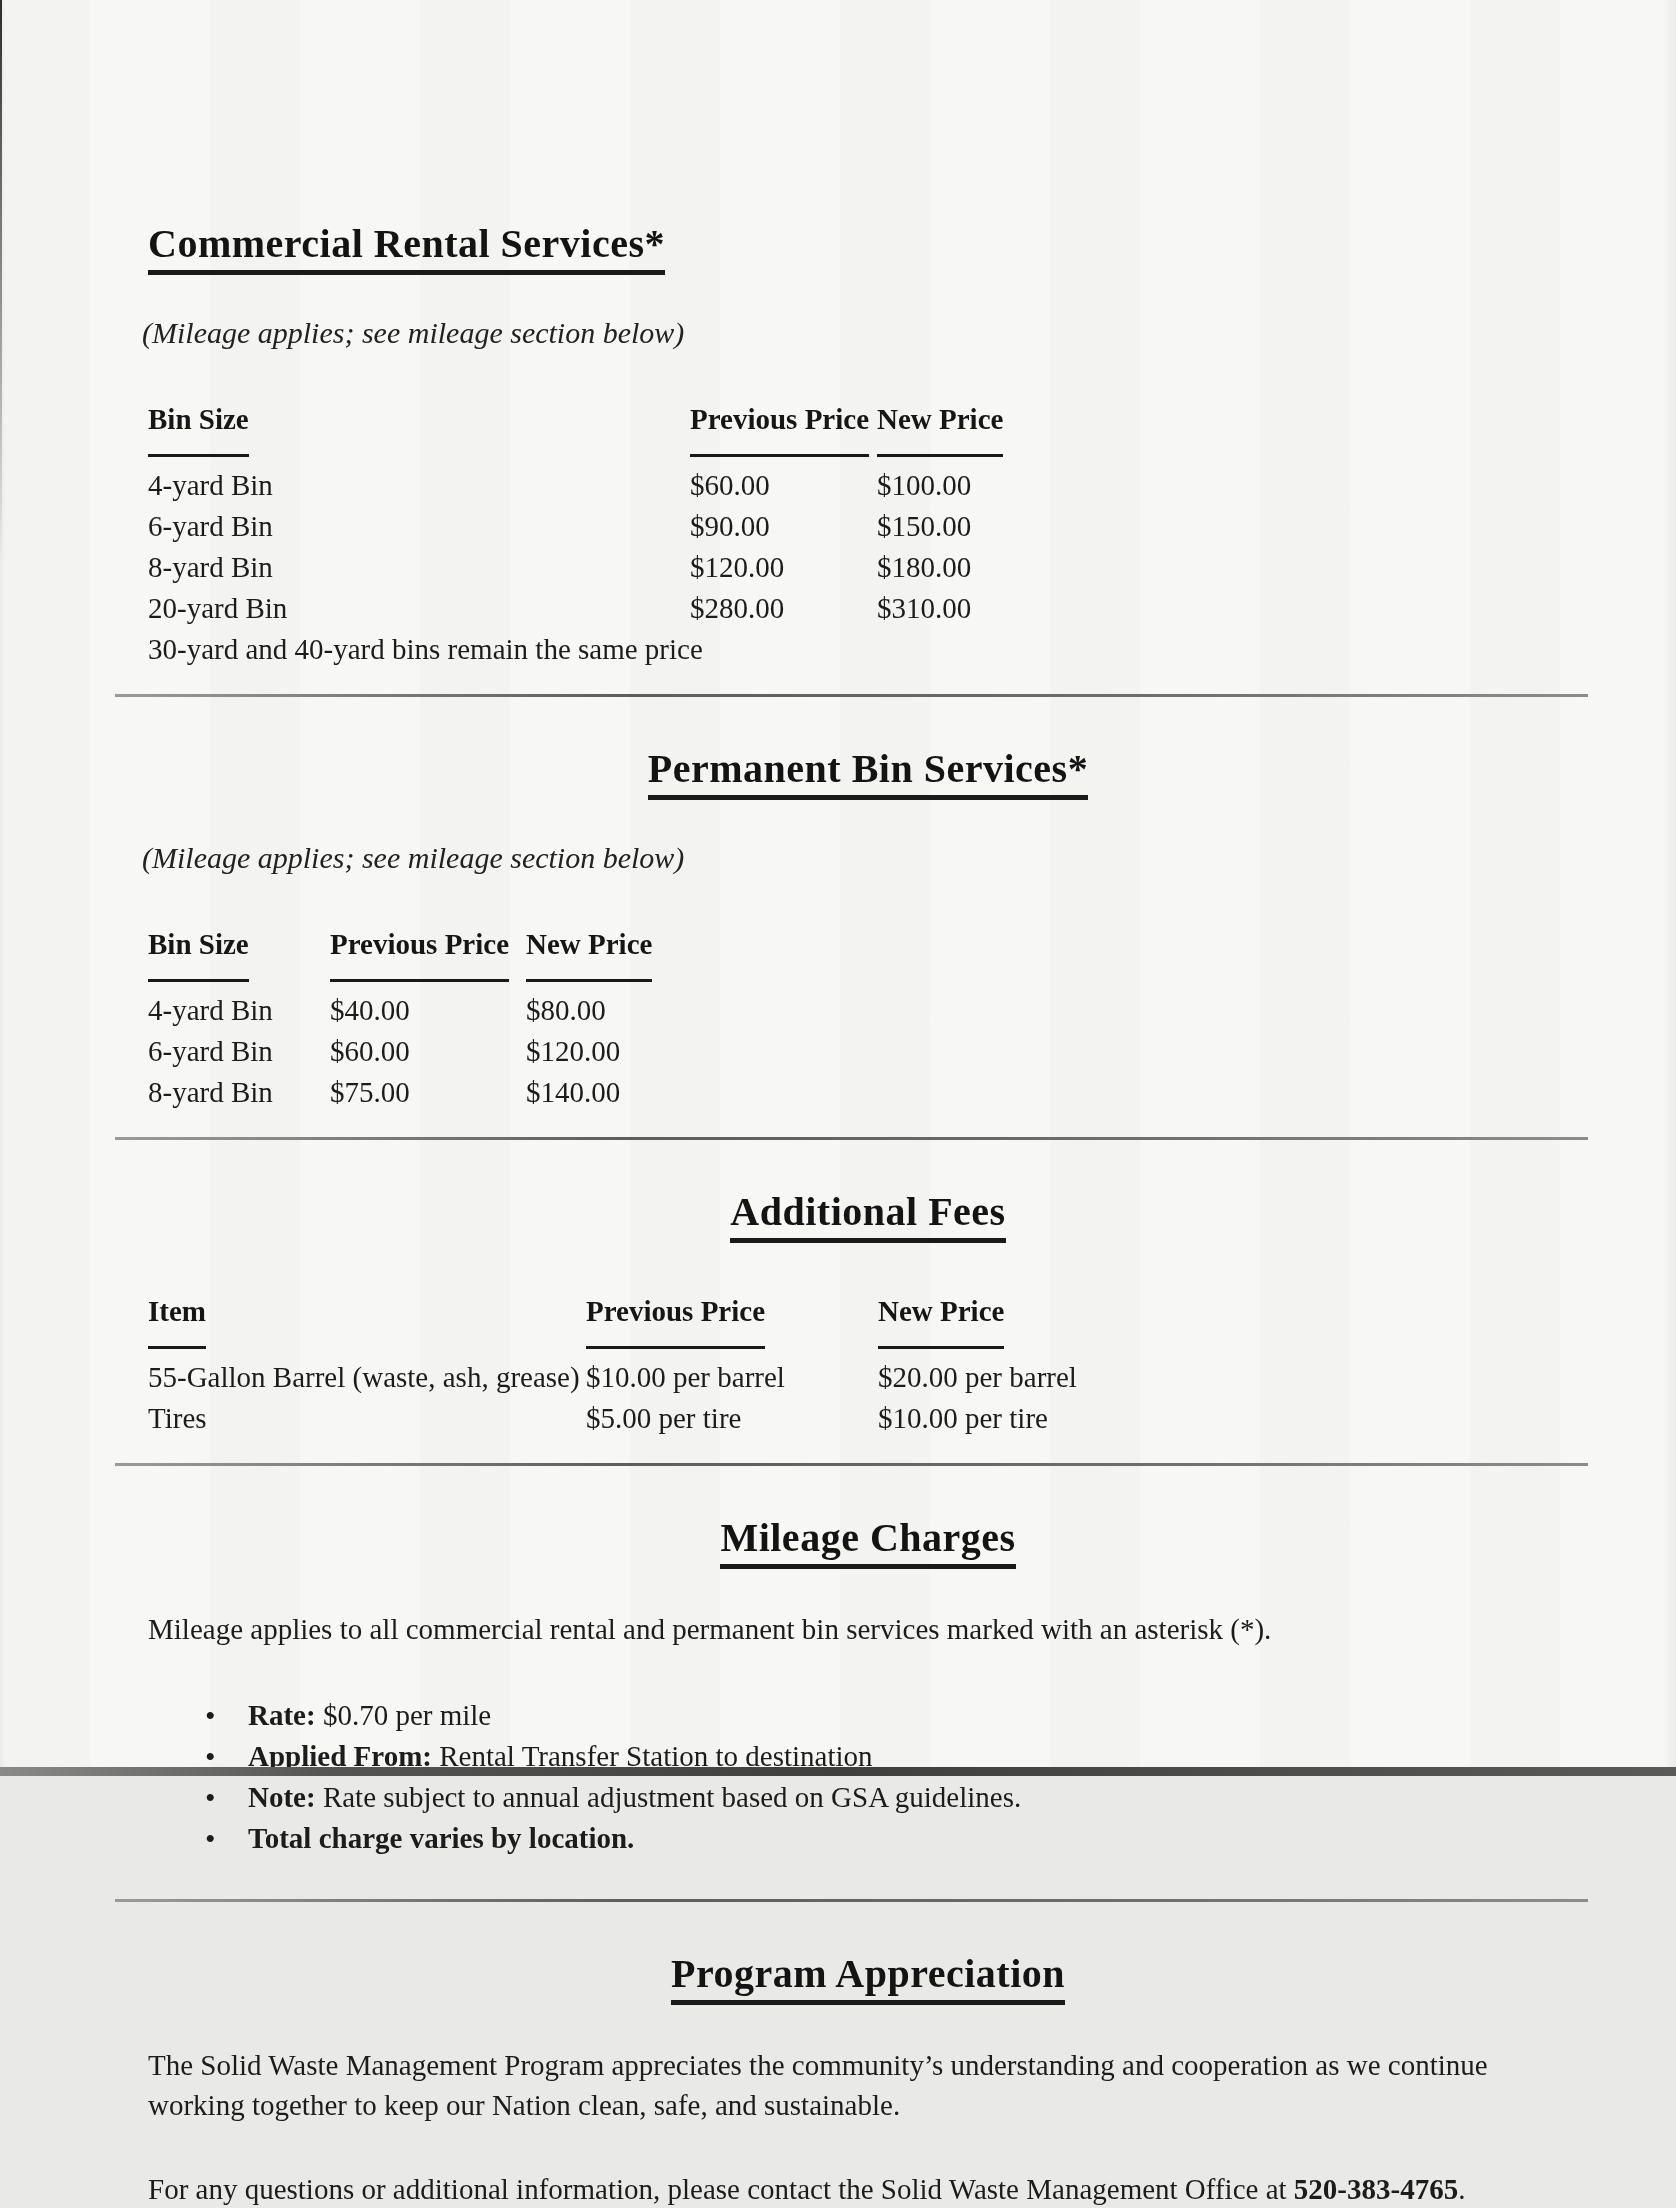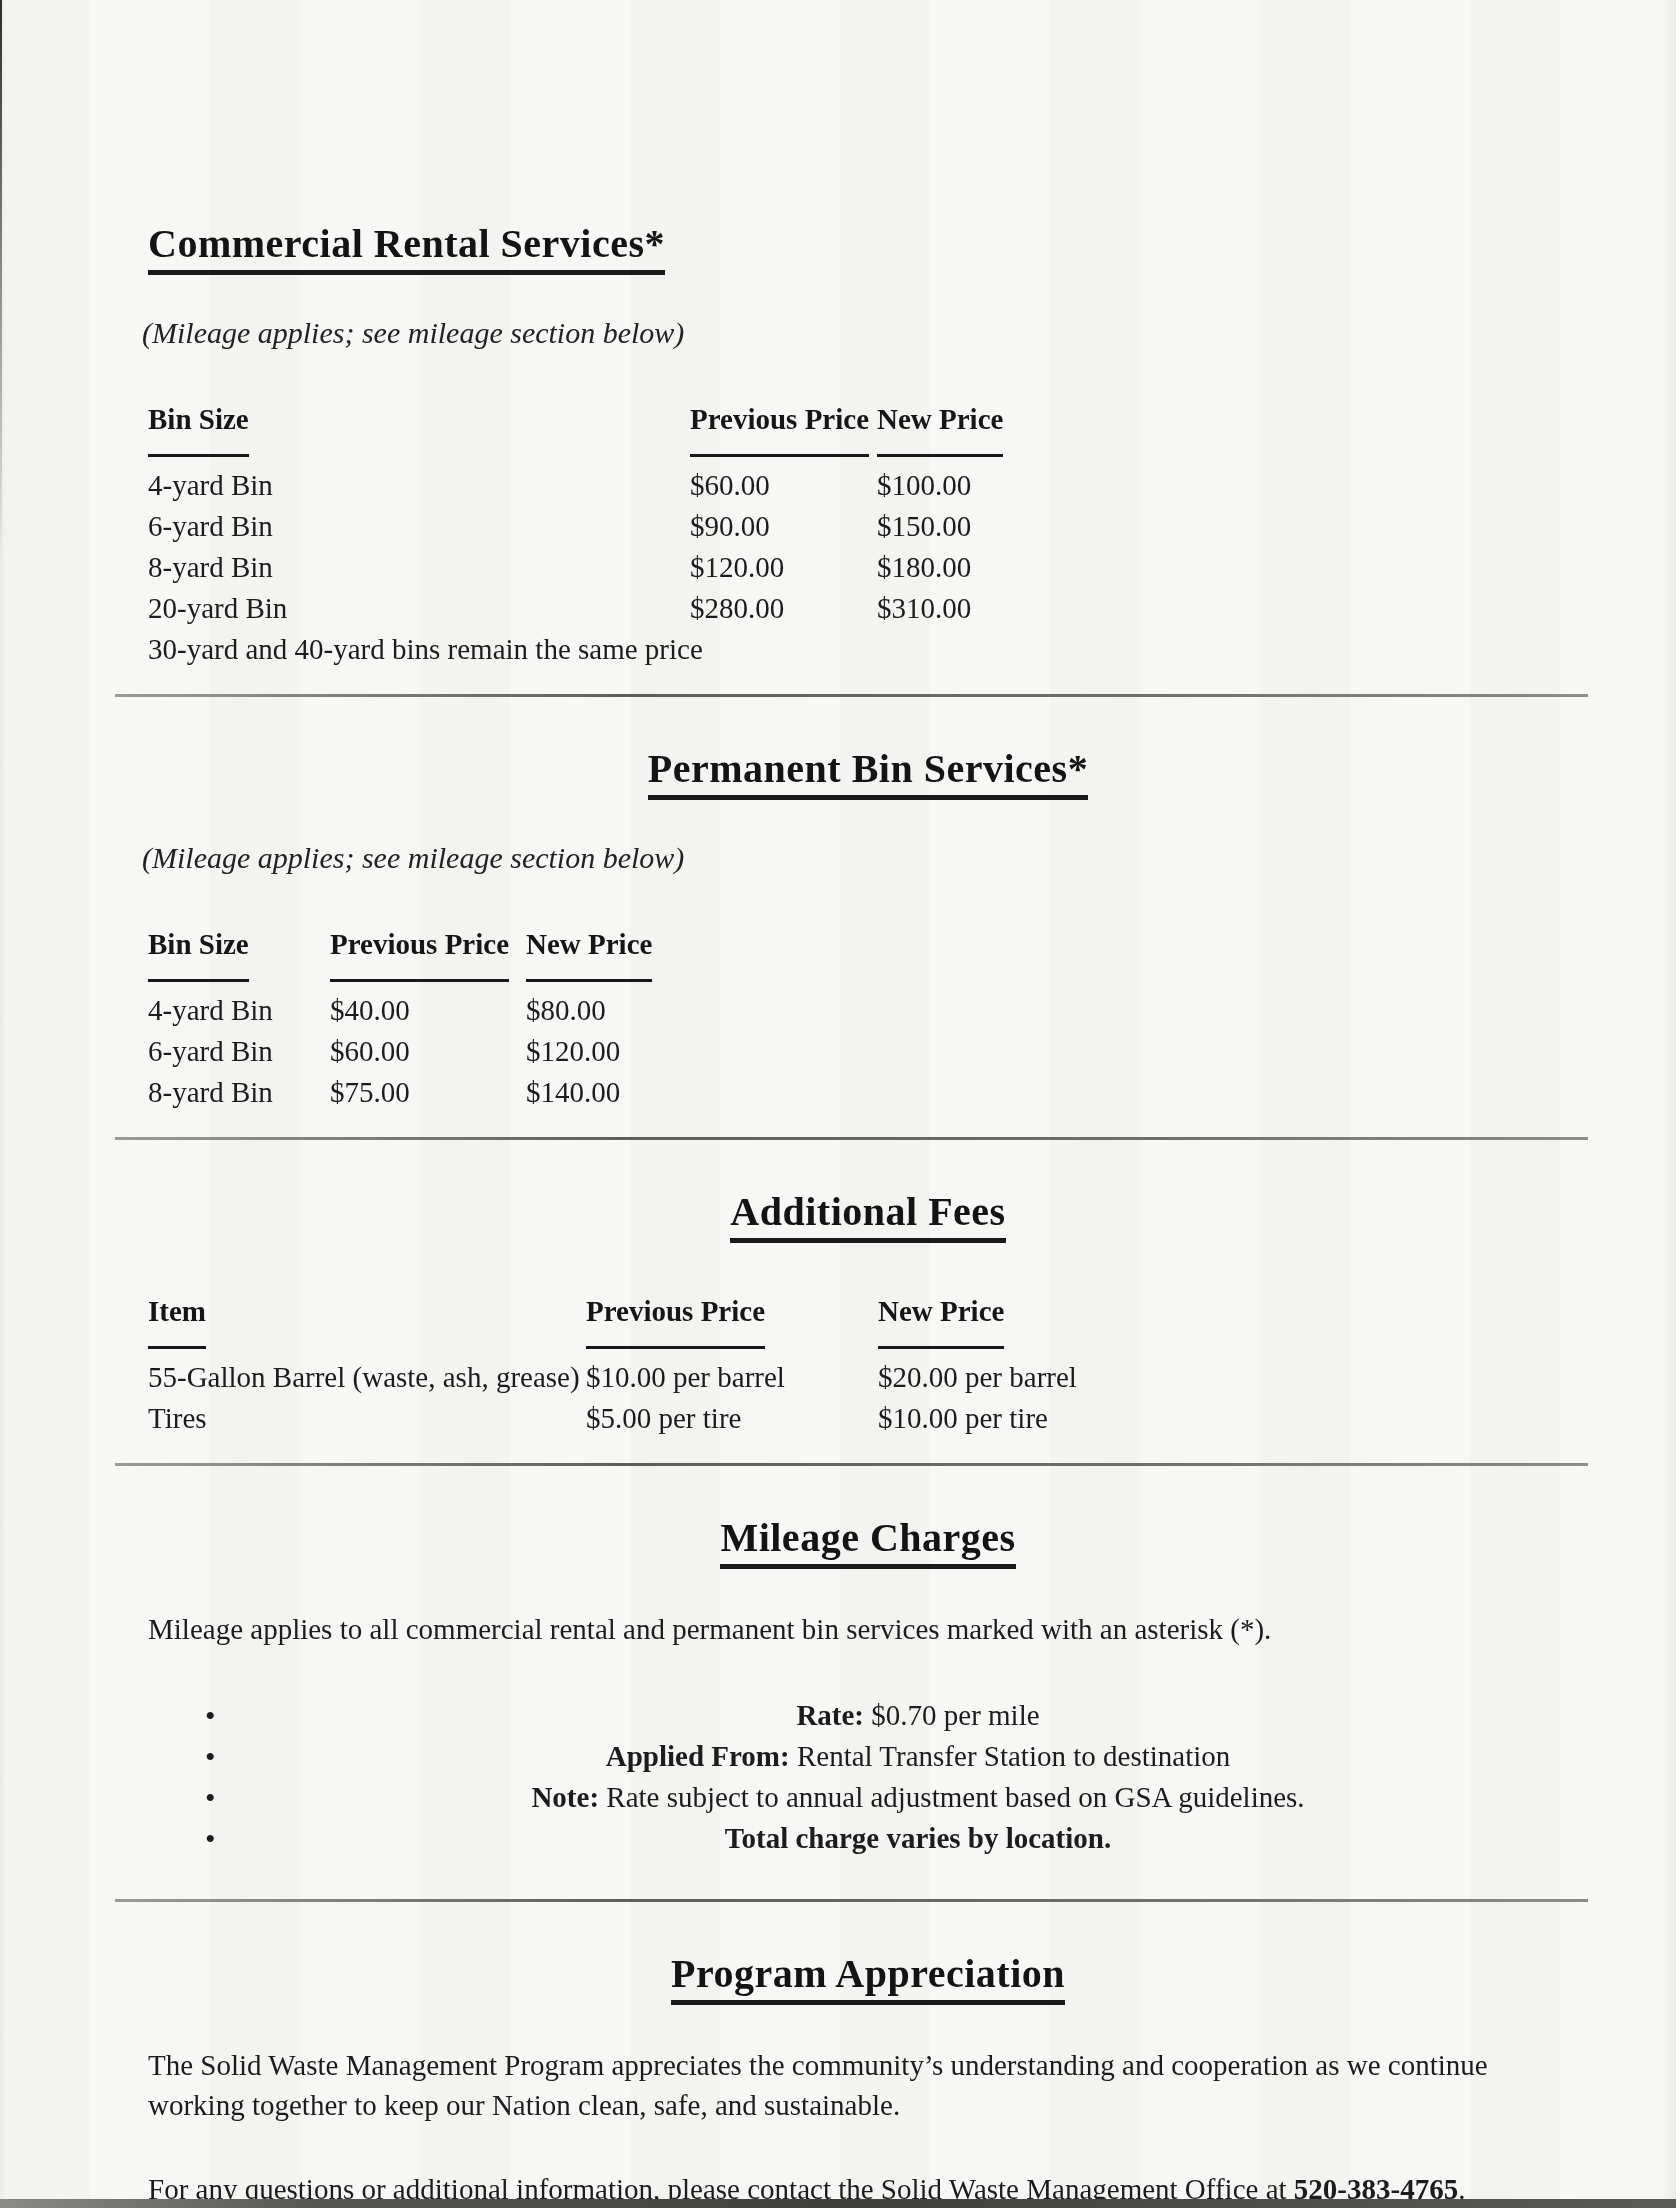--- a/index.html
+++ b/index.html
@@ -5,21 +5,21 @@
   html,body{margin:0;padding:0;}
   body{
     width:1676px;height:2208px;
     background:#e9e9e7;
     font-family:"Liberation Serif", serif;
     color:#1c1c1c;
     overflow:hidden;
   }
   .page{
     position:relative;
-    width:1676px;height:2208px;
+    width:1676px;height:1776px;
     box-sizing:border-box;
     padding:222px 88px 0 148px;
     background:
       linear-gradient(90deg, rgba(0,0,0,0.04) 0px, rgba(0,0,0,0) 6px),
       linear-gradient(270deg, rgba(0,0,0,0.05) 0px, rgba(0,0,0,0) 14px),
       repeating-linear-gradient(90deg, rgba(120,120,115,0.03) 0 90px, rgba(255,255,255,0) 90px 210px),
       #f7f7f5;
   }
   .edge-left{
     position:absolute;left:0;top:0;width:2px;height:560px;
@@ -57,21 +57,21 @@
   .divider{
     height:3px;margin:24px 0 0 -33px;width:calc(100% + 33px);
     background:linear-gradient(90deg,#9a9a98,#5d5d5b 35%,#6e6e6c 70%,#8c8c8a);
   }
   .sp50{margin-top:50px;text-align:center;}
   .body-text{font-size:29px;line-height:40px;margin:40px 0 0 0;max-width:1460px;}
   .bullets{
     list-style:none;margin:46px 0 0 0;padding:0;font-size:29px;
   }
   .bullets li{
-    position:relative;padding-left:100px;line-height:41px;text-align:center;
+    position:relative;padding-left:100px;line-height:41px;
   }
   .bullets li::before{
     content:"\2022";
     position:absolute;left:57px;top:0;
     font-size:30px;
   }
   .b{font-weight:bold;}
   .para2{margin-top:44px;}
 </style>
 </head>

